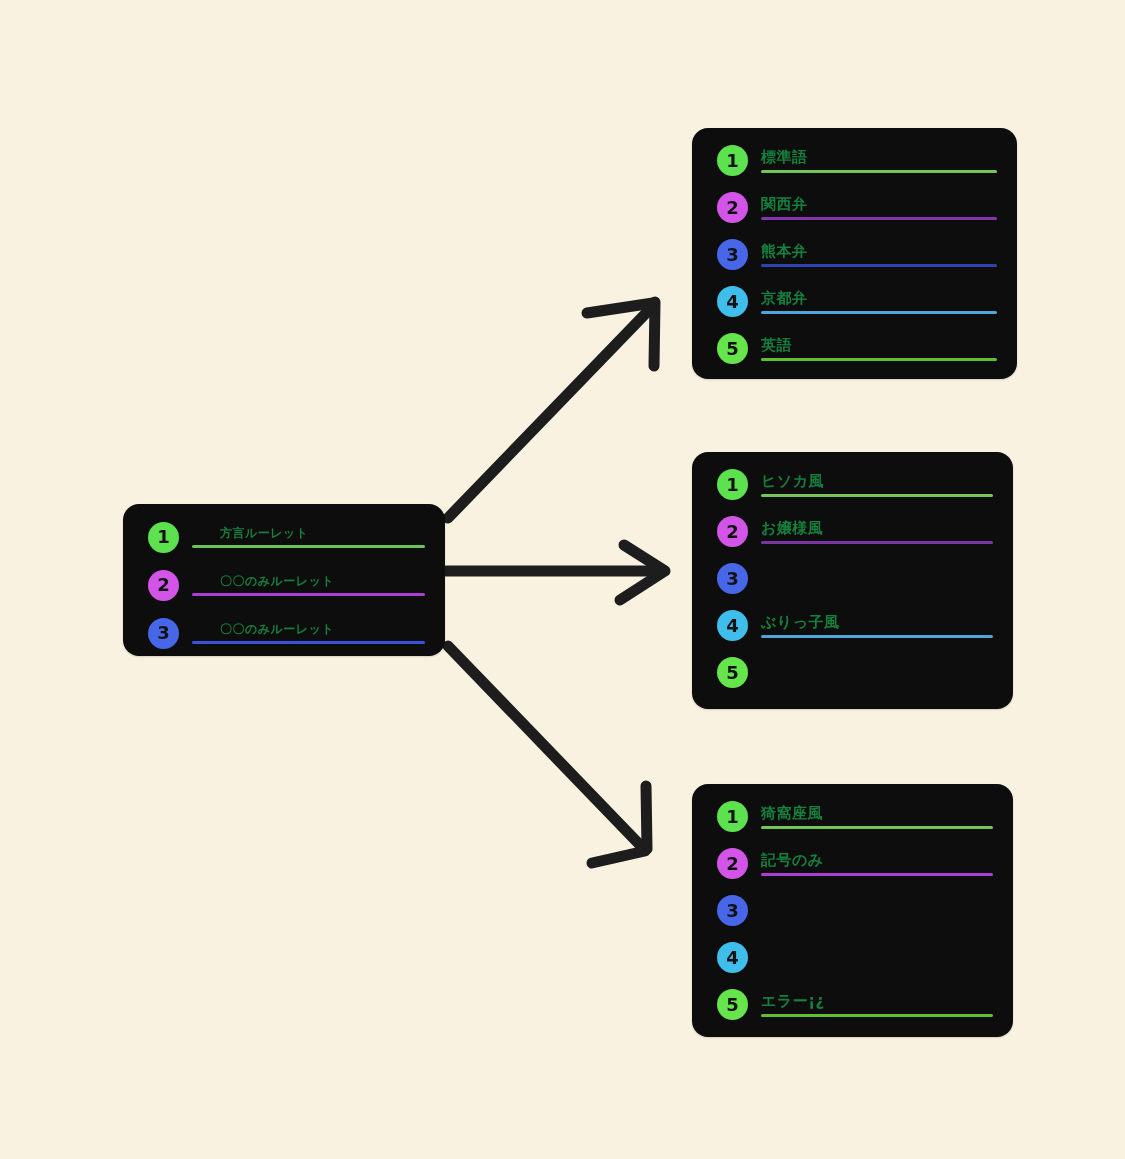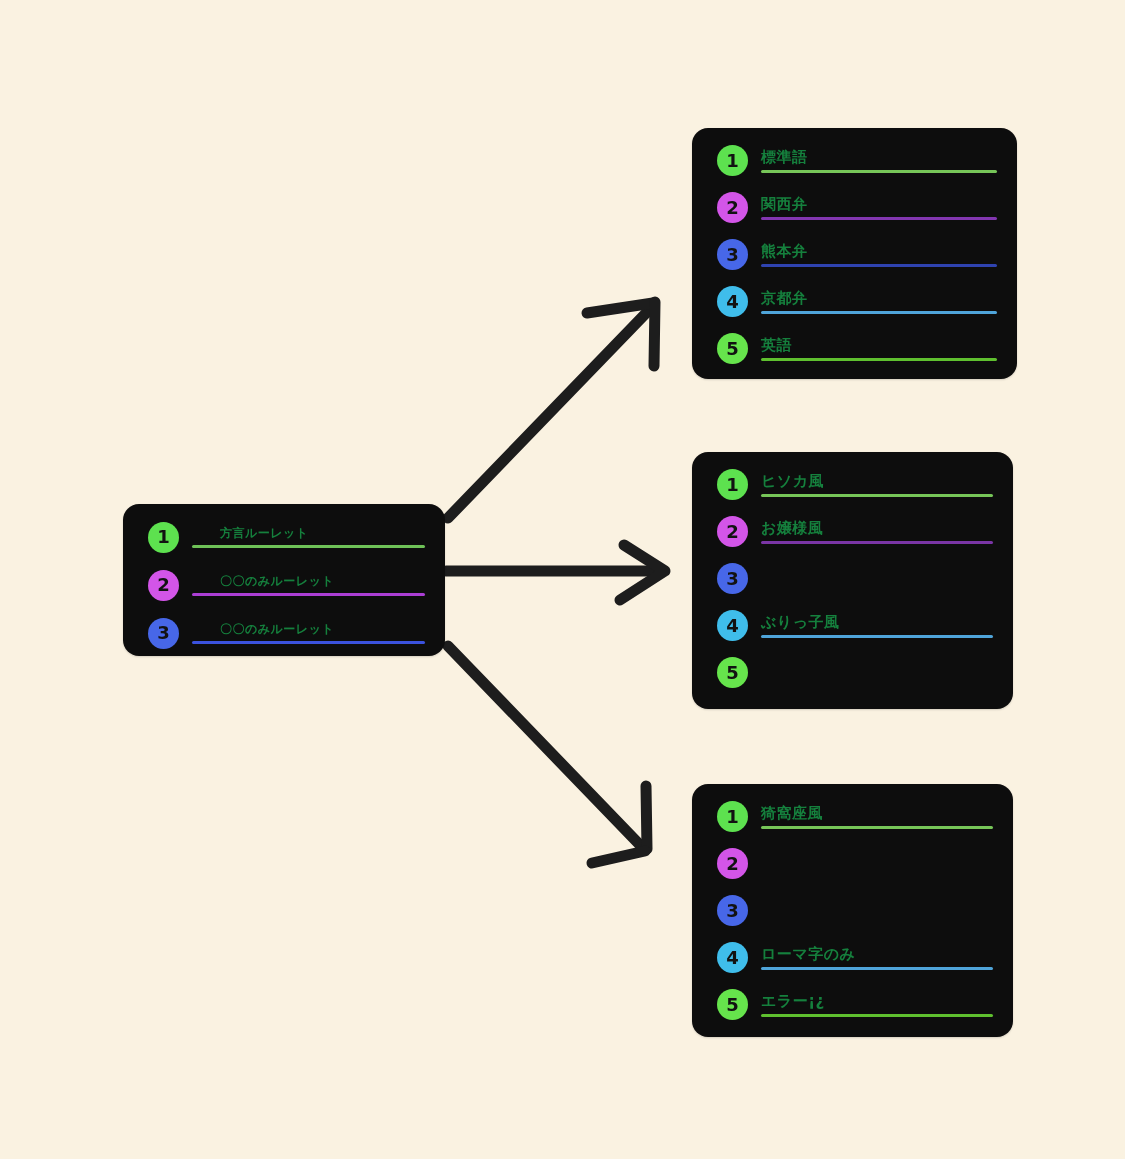--- a/index.html
+++ b/index.html
@@ -190,30 +190,30 @@
   <div class="card" style="left: 692px; top: 784px; width: 321px; height: 253px; background-color: rgb(13, 13, 13);">
     <div class="row">
       <div class="num-circle" style="background-color: rgb(93, 225, 79);">1</div>
       <div class="item-body">
         <div class="item-label">猗窩座風</div>
         <div class="item-underline" style="background-color: rgb(118, 197, 88);"></div>
       </div>
     </div>
     <div class="row">
       <div class="num-circle" style="background-color: rgb(211, 85, 232);">2</div>
+      <div class="item-body">
+        <div class="item-label">記号のみ</div>
+        <div class="item-underline" style="background-color: rgb(171, 62, 212);"></div>
+      </div>
     </div>
     <div class="row">
       <div class="num-circle" style="background-color: rgb(71, 103, 232);">3</div>
     </div>
     <div class="row">
       <div class="num-circle" style="background-color: rgb(63, 189, 235);">4</div>
-      <div class="item-body">
-        <div class="item-label">ローマ字のみ</div>
-        <div class="item-underline" style="background-color: rgb(79, 164, 217);"></div>
-      </div>
     </div>
     <div class="row">
       <div class="num-circle" style="background-color: rgb(102, 228, 76);">5</div>
       <div class="item-body">
         <div class="item-label">エラー¡¿</div>
         <div class="item-underline" style="background-color: rgb(95, 192, 47);"></div>
       </div>
     </div>
   </div>
 

